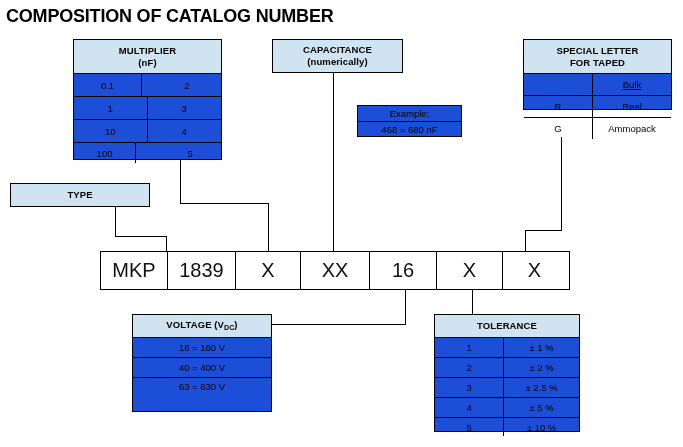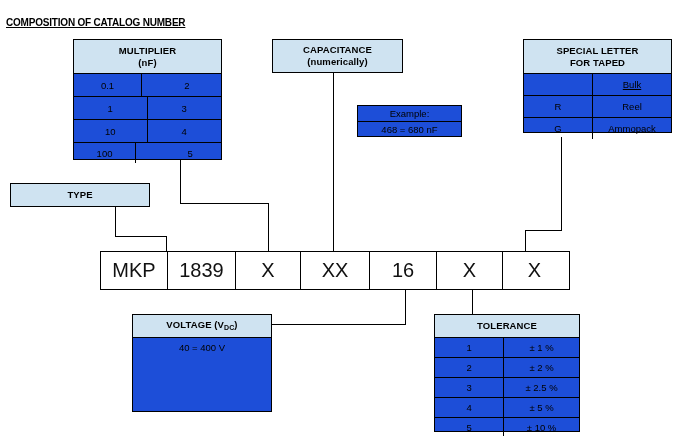--- a/index.html
+++ b/index.html
@@ -19,26 +19,25 @@
     position: absolute;
     left: 0; top: 0;
     width: 683px;
     height: 447px;
   }
   .abs { position: absolute; box-sizing: border-box; }
 
   
   .page-title {
     left: 6px;
-    top: 17px;
-    font-size: 10px;
+    top: 6px;
+    font-size: 18px;
     font-weight: bold;
     letter-spacing: -0.2px;
     white-space: nowrap;
-    text-decoration: underline;
   }
 
   
   .tbl {
     border: 1.3px solid #000;
     background: #1d4ed8;
   }
   .hdr {
     background: #cfe3f1;
     border-bottom: 1.3px solid #000;
@@ -139,21 +138,21 @@
 
   <div class="abs tbl" id="example-box" style="left:357px; top:105px; width:105px; height:32px;">
     <div class="row" style="height:15px;">
       <div class="cell" style="width:100%;">Example:</div>
     </div>
     <div class="row" style="height:15px;">
       <div class="cell" style="width:100%;">468 = 680 nF</div>
     </div>
   </div>
 
-  <div class="abs tbl" id="special-letter-table" style="left:523px; top:39px; width:149px; height:94px;">
+  <div class="abs tbl" id="special-letter-table" style="left:523px; top:39px; width:149px; height:71px;">
     <div class="hdr" style="height:33px;">
       <span>SPECIAL LETTER</span>
       <span>FOR TAPED</span>
     </div>
     <div class="row" style="height:21px;">
       <div class="cell left-col" style="width:47%;"></div>
       <div class="cell" style="width:53%;text-decoration:underline;">Bulk</div>
     </div>
     <div class="row" style="height:21px;">
       <div class="cell left-col" style="width:47%;">R</div>
@@ -169,21 +168,27 @@
     <div class="hdr plain" style="height:100%;">
       <span>TYPE</span>
     </div>
   </div>
 
   <div class="abs tbl" id="voltage-table" style="left:132px; top:314px; width:140px; height:98px;">
     <div class="hdr" style="height:22px;">
       <span><span>VOLTAGE (V</span><span class="sub">DC</span><span>)</span></span>
     </div>
     <div class="row" style="height:19px;">
+      <div class="cell" style="width:100%;">16 = 160 V</div>
+    </div>
+    <div class="row" style="height:19px;">
       <div class="cell" style="width:100%;">40 = 400 V</div>
+    </div>
+    <div class="row" style="height:17px;">
+      <div class="cell" style="width:100%;">63 = 630 V</div>
     </div>
   </div>
 
   <div class="abs tbl" id="tolerance-table" style="left:434px; top:314px; width:146px; height:118px;">
     <div class="hdr" style="height:22px;">
       <span>TOLERANCE</span>
     </div>
     <div class="row" style="height:19px;">
       <div class="cell left-col" style="width:48%;">1</div>
       <div class="cell" style="width:52%;">± 1 %</div>

